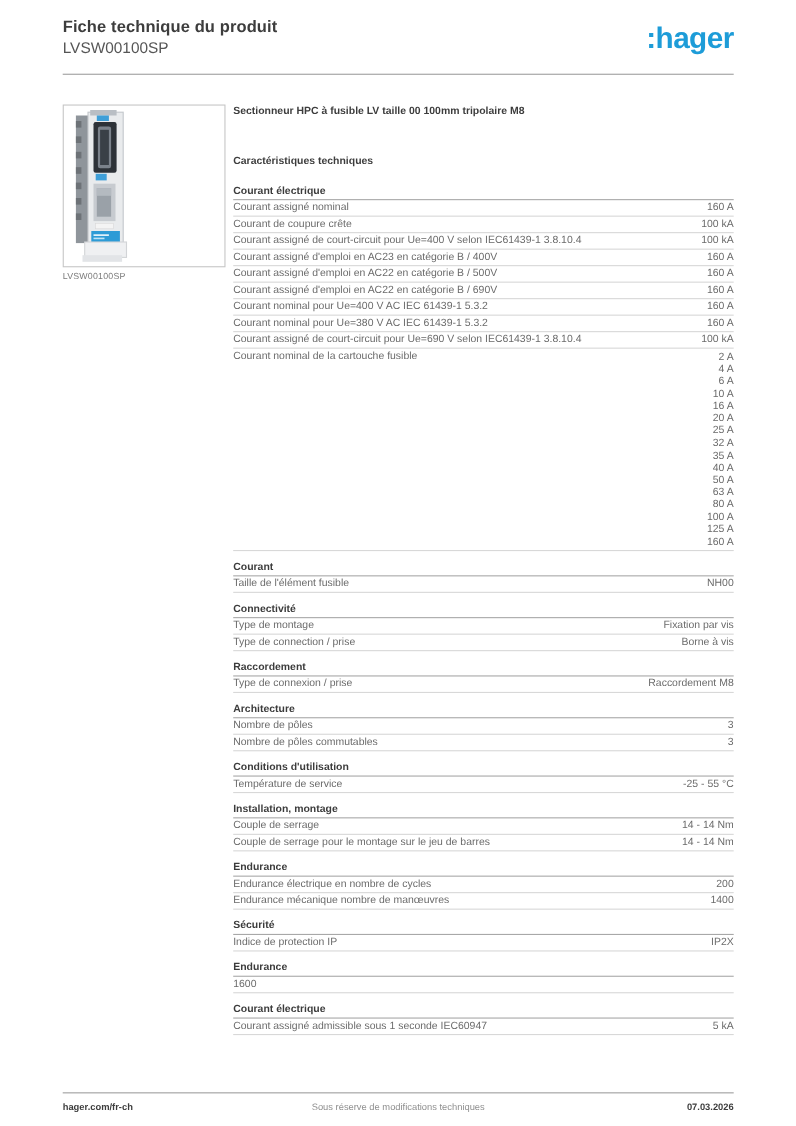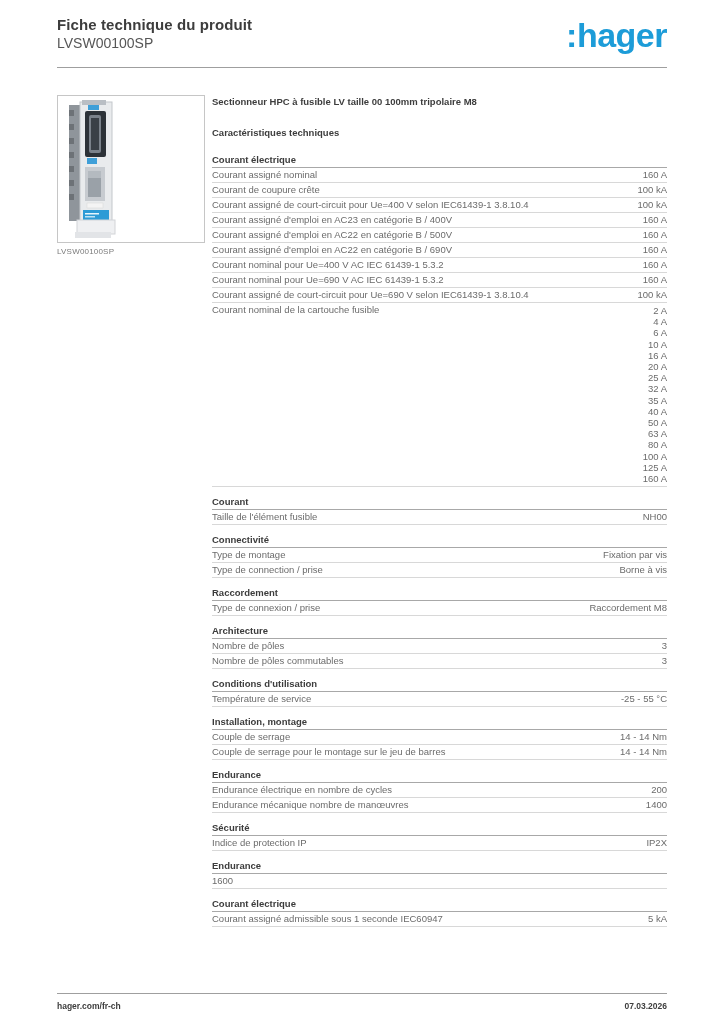--- a/index.html
+++ b/index.html
@@ -15,32 +15,32 @@
   
   .header {
     position:absolute; left:57px; right:57px; top:0; height:68px;
     border-bottom:1px solid #9f9f9f;
   }
   .title-block { position:absolute; left:0; top:15px; }
   .doc-title { font-size:15px; font-weight:bold; color:#3d3d3d; line-height:19px; letter-spacing:0.1px; }
   .doc-ref   { font-size:14px; font-weight:normal; color:#565656; line-height:18px; }
   .logo {
     position:absolute; right:0; top:22px;
-    font-size:34px; font-weight:bold; letter-spacing:-0.5px; line-height:27px;
+    font-size:27px; font-weight:bold; letter-spacing:-0.5px; line-height:27px;
   }
 
   
   .figure { position:absolute; left:57px; top:95px; width:148px; }
   .figure-box { width:148px; height:148px; border:1px solid #c6c6c6; background:#fff; overflow:hidden; }
   .figure-caption { margin-top:4px; font-size:8px; color:#7a7a7a; letter-spacing:0.2px; }
 
   
   .specs { position:absolute; left:212px; width:455px; top:90px; }
   .product-name { padding-top:6px; font-size:9.5px; font-weight:bold; color:#3d3d3d; line-height:11px; }
-  .char-title   { margin-top:20px; font-size:9.5px; font-weight:bold; color:#3d3d3d; line-height:11px; }
+  .char-title   { margin-top:34px; font-size:9.5px; font-weight:bold; color:#3d3d3d; line-height:11px; }
   .spec-sections { margin-top:17px; }
   .spec-section:not(:first-child) { margin-top:10px; }
   .section-title {
     font-size:9.5px; font-weight:bold; color:#3c3c3c;
     line-height:10px; padding-bottom:2px; border-bottom:1px solid #a8a8a8;
   }
   .spec-row {
     display:flex; justify-content:space-between; align-items:flex-start;
     padding:2px 0; border-bottom:1px solid #d8d8d8;
     font-size:9.5px; color:#6b6b6b; line-height:10px;
@@ -142,21 +142,21 @@
           </div>
           <div class="spec-row">
             <div class="row-label">Courant assigné d'emploi en AC22 en catégorie B / 690V</div>
             <div class="row-value">160 A</div>
           </div>
           <div class="spec-row">
             <div class="row-label">Courant nominal pour Ue=400 V AC IEC 61439-1 5.3.2</div>
             <div class="row-value">160 A</div>
           </div>
           <div class="spec-row">
-            <div class="row-label">Courant nominal pour Ue=690 V AC IEC 61439-1 5.3.2</div>
+            <div class="row-label">Courant nominal pour Ue=380 V AC IEC 61439-1 5.3.2</div>
             <div class="row-value">160 A</div>
           </div>
           <div class="spec-row">
             <div class="row-label">Courant assigné de court-circuit pour Ue=690 V selon IEC61439-1 3.8.10.4</div>
             <div class="row-value">100 kA</div>
           </div>
           <div class="spec-row multi">
             <div class="row-label">Courant nominal de la cartouche fusible</div>
             <div class="row-value">
               <div>2 A</div>
@@ -261,16 +261,17 @@
           <div class="spec-row">
             <div class="row-label">Courant assigné admissible sous 1 seconde IEC60947</div>
             <div class="row-value">5 kA</div>
           </div>
         </div>
       </div>
   </div>
 
   <div class="footer">
     <a class="footer-left" href="#">hager.com/fr-ch</a>
+    <div class="footer-center">Sous réserve de modifications techniques</div>
     <div class="footer-right">07.03.2026</div>
   </div>
 
 </div>
 
 </body></html>

